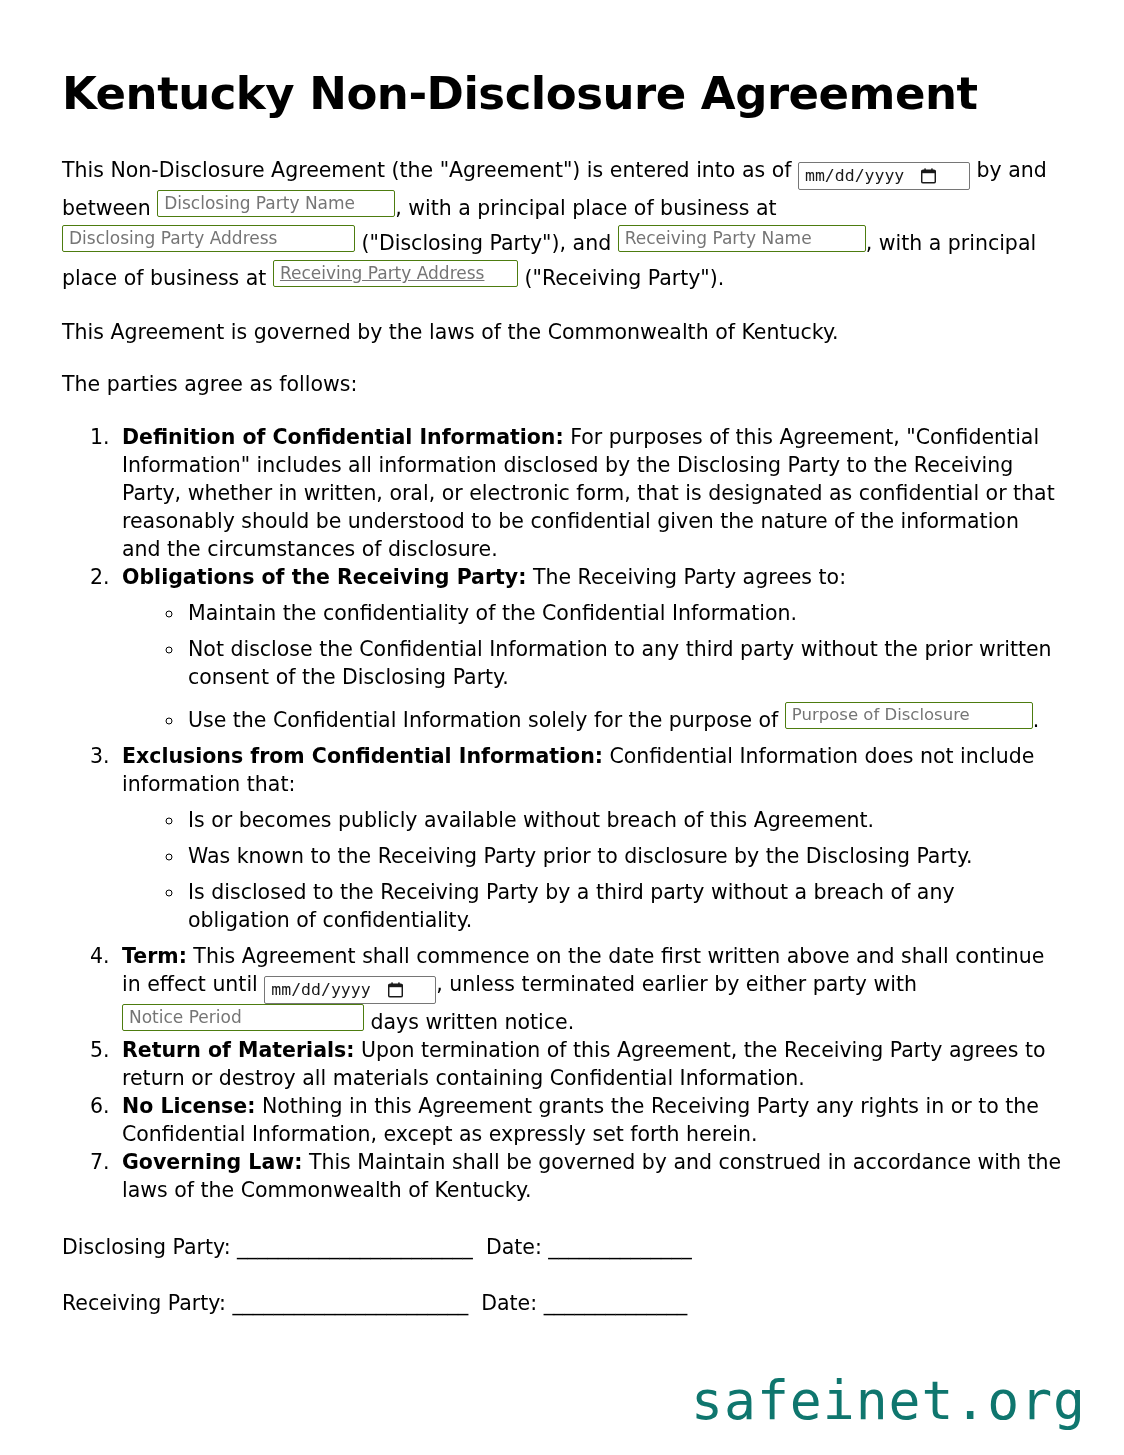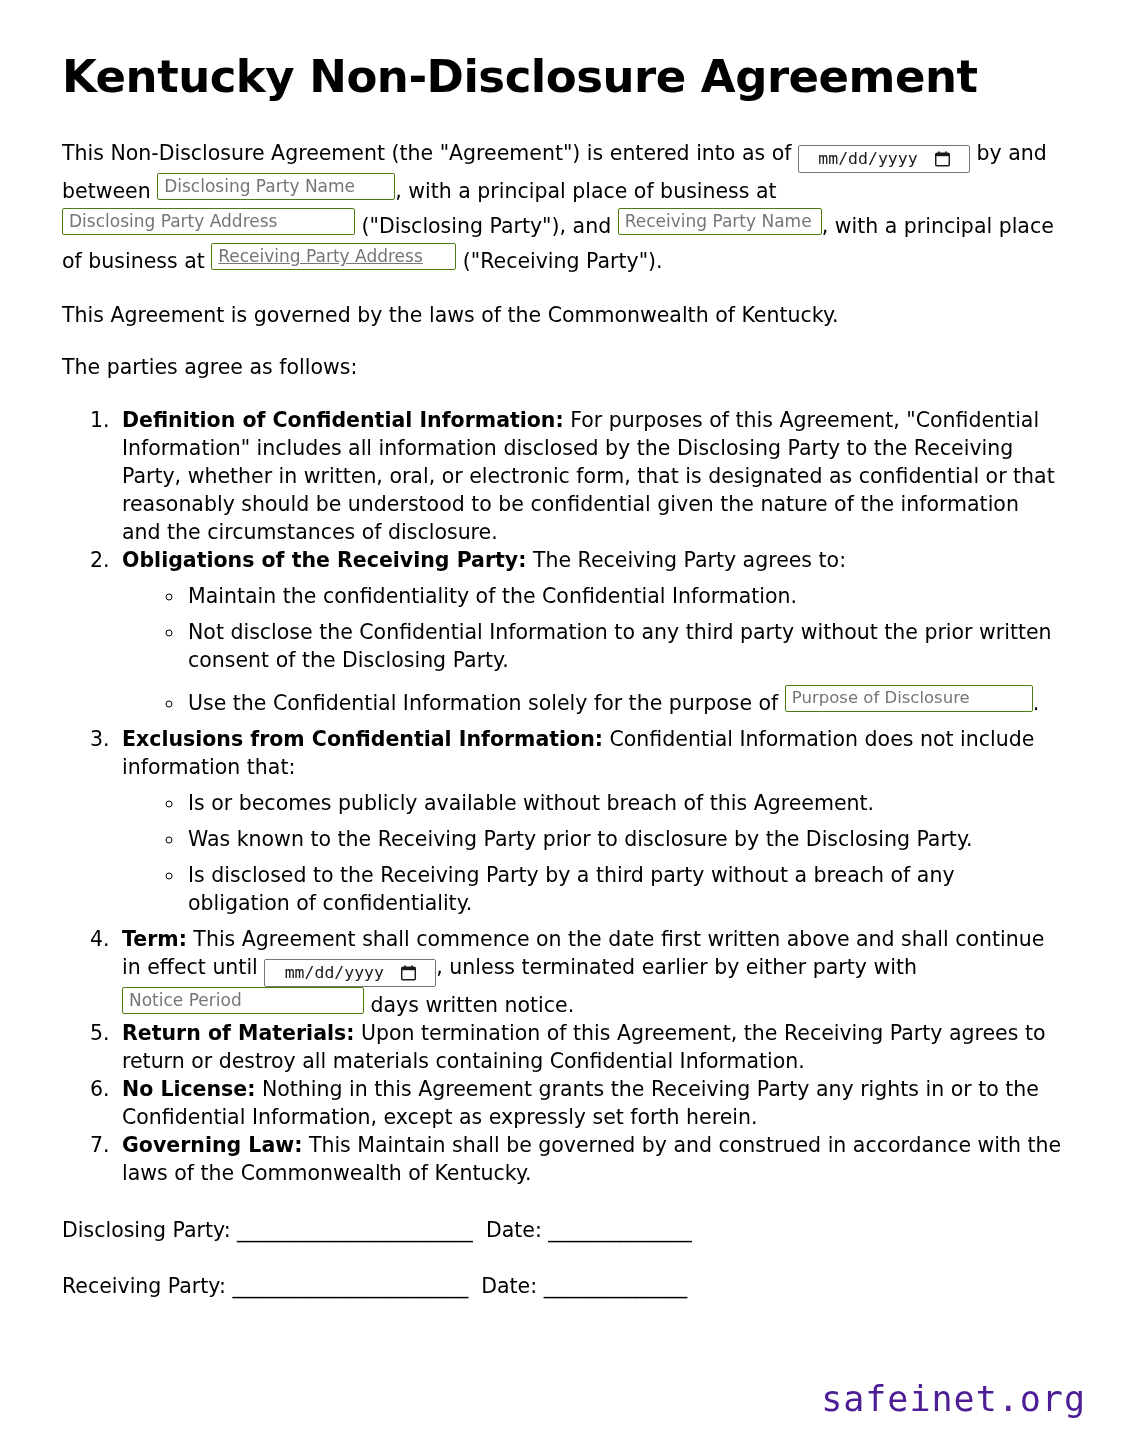--- a/index.html
+++ b/index.html
@@ -20,21 +20,21 @@
     left: 0;
     top: 0;
     width: 1124px;
     height: 1455px;
     padding: 0;
     box-sizing: border-box;
   }
   .content {
     position: absolute;
     left: 62px;
-    top: 52px;
+    top: 69px;
     width: 1000px;
   }
   h1.doc-title {
     font-size: 45px;
     font-weight: bold;
     letter-spacing: -0.5px;
     margin: 0 0 38px 0;
     line-height: 1.12;
     color: #000;
   }
@@ -64,41 +64,40 @@
     padding: 2px 5px 3px 6px;
     line-height: 1.25;
     height: 27px;
     white-space: nowrap;
     overflow: hidden;
     position: relative;
     top: 2px;
   }
   .tf-disclosing-name { width: 238px; }
   .tf-disclosing-addr { width: 293px; }
-  .tf-receiving-name  { width: 204px; }
+  .tf-receiving-name  { width: 248px; }
   .tf-receiving-addr  { width: 245px; text-decoration: underline; }
   .tf-purpose         { width: 248px; font-size: 16.5px; }
   .tf-notice          { width: 242px; }
 
   .datef {
     display: inline-block;
     vertical-align: baseline;
     box-sizing: border-box;
     border: 1px solid #767676;
     border-radius: 2px;
     background: #ffffff;
     font-family: "DejaVu Sans Mono", "Liberation Mono", monospace;
     font-size: 16.5px;
     color: #1a1a1a;
     height: 28px;
     padding: 0 6px 0 6px;
     position: relative;
     top: 2px;
     white-space: nowrap;
-    text-align: center;
   }
   .datef .dtxt {
     display: inline-block;
     line-height: 26px;
     vertical-align: top;
   }
   .datef .cal {
     display: inline-block;
     width: 15px;
     height: 26px;
@@ -136,24 +135,24 @@
   .sig-block { margin-top: 30px; }
   p.sig-line {
     font-size: 20.5px;
     line-height: 1.365;
     margin: 0 0 28px 0;
     white-space: pre;
   }
   .watermark {
     position: absolute;
     right: 38px;
-    bottom: 36px;
+    bottom: 24px;
     font-family: "DejaVu Sans Mono", "Liberation Mono", monospace;
-    font-size: 35px;
-    color: #4c1d95;
+    font-size: 53px;
+    color: #0f766e;
     letter-spacing: 1px;
     white-space: nowrap;
   }
 </style>
 </head>
 <body>
 
 <div class="page">
   <div class="content">
 

